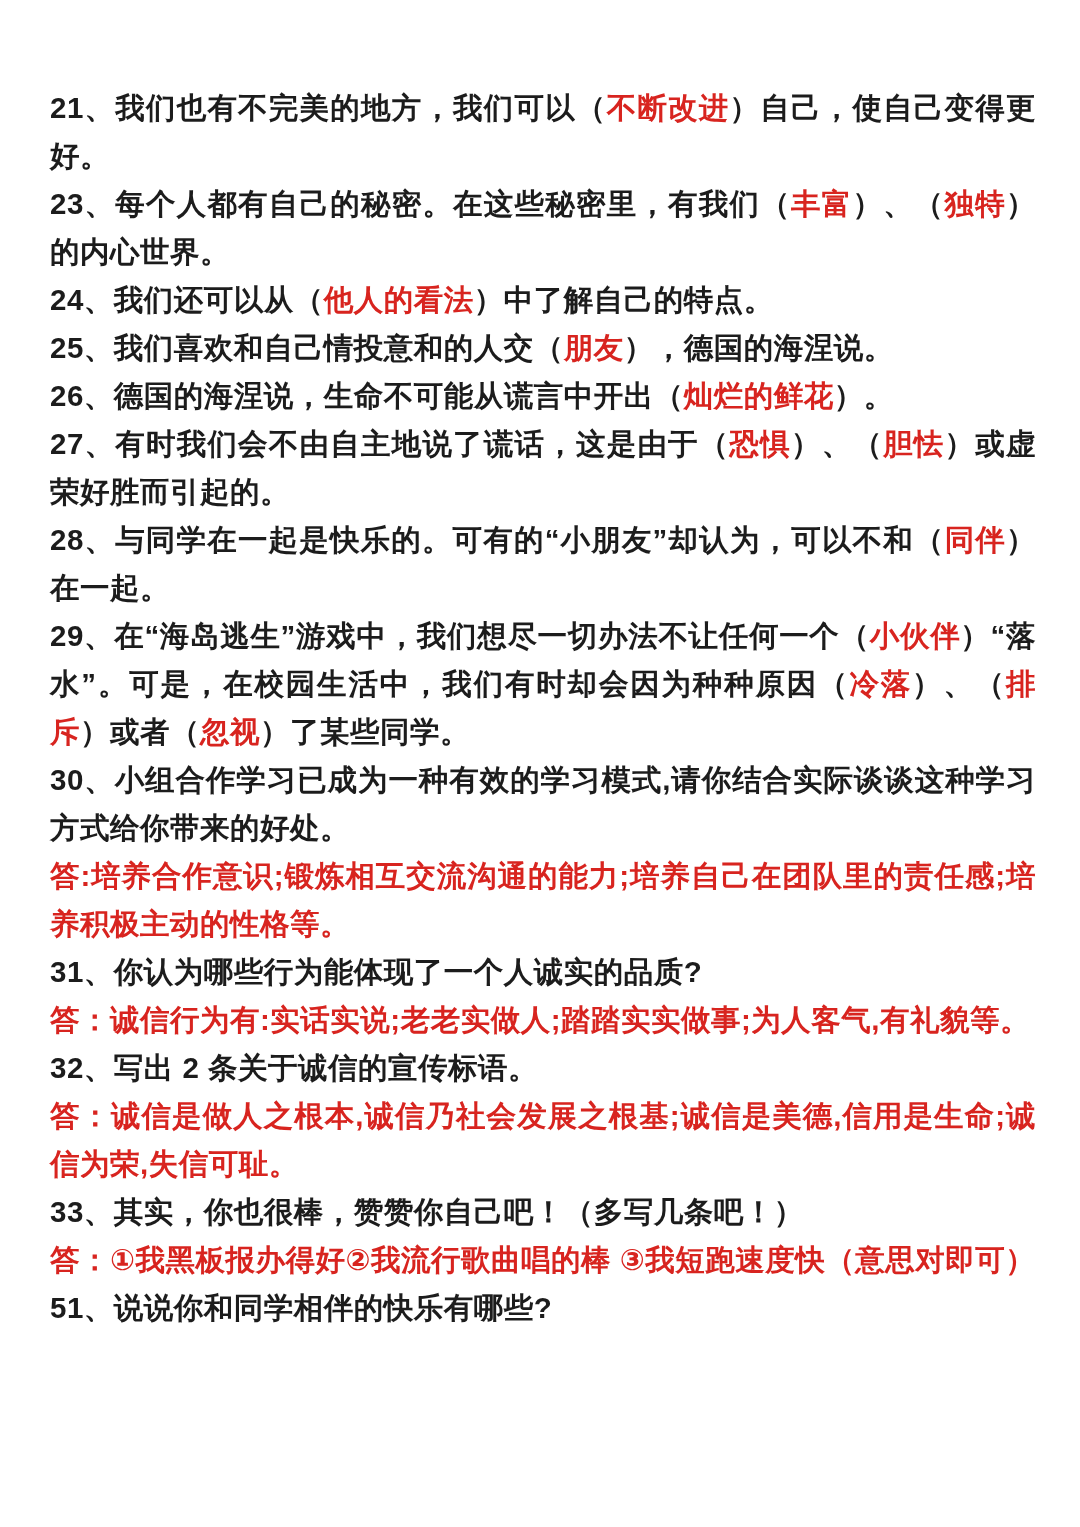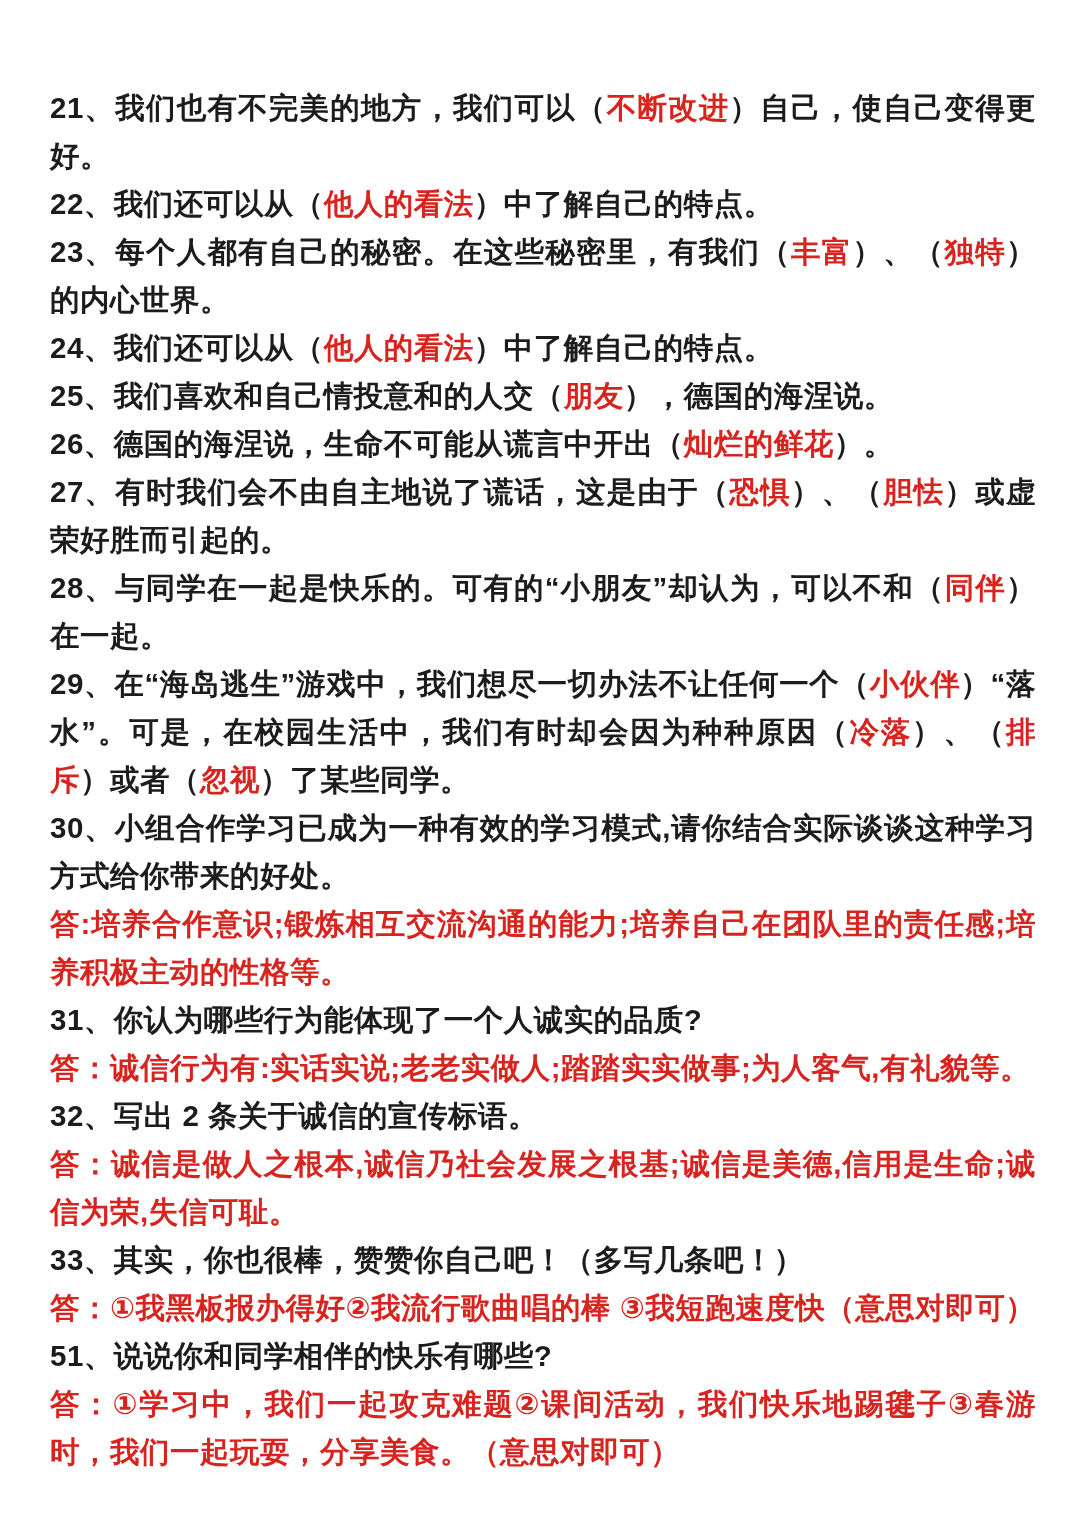--- a/index.html
+++ b/index.html
@@ -32,33 +32,31 @@
   }
   p.line span.k { color: #1c1c1c; }
   p.line span.r { color: #d8241f; }
 </style>
 </head>
 <body>
 
 <div class="page">
   <div>
       <p class="line question"><span class="k">21、我们也有不完美的地方，我们可以（</span><span class="r">不断改进</span><span class="k">）自己，使自己变得更好。</span></p>
-      <p class="line question"><span class="k">22、我们还可以从（</span><span class="r">他人的看法</span><span class="k">）中了解自己的特点。</span></p>
       <p class="line question"><span class="k">23、每个人都有自己的秘密。在这些秘密里，有我们（</span><span class="r">丰富</span><span class="k">）、（</span><span class="r">独特</span><span class="k">）的内心世界。</span></p>
       <p class="line question"><span class="k">24、我们还可以从（</span><span class="r">他人的看法</span><span class="k">）中了解自己的特点。</span></p>
       <p class="line question"><span class="k">25、我们喜欢和自己情投意和的人交（</span><span class="r">朋友</span><span class="k">），德国的海涅说。</span></p>
       <p class="line question"><span class="k">26、德国的海涅说，生命不可能从谎言中开出（</span><span class="r">灿烂的鲜花</span><span class="k">）。</span></p>
       <p class="line question"><span class="k">27、有时我们会不由自主地说了谎话，这是由于（</span><span class="r">恐惧</span><span class="k">）、（</span><span class="r">胆怯</span><span class="k">）或虚荣好胜而引起的。</span></p>
       <p class="line question"><span class="k">28、与同学在一起是快乐的。可有的“小朋友”却认为，可以不和（</span><span class="r">同伴</span><span class="k">）在一起。</span></p>
       <p class="line question"><span class="k">29、在“海岛逃生”游戏中，我们想尽一切办法不让任何一个（</span><span class="r">小伙伴</span><span class="k">）“落水”。可是，在校园生活中，我们有时却会因为种种原因（</span><span class="r">冷落</span><span class="k">）、（</span><span class="r">排斥</span><span class="k">）或者（</span><span class="r">忽视</span><span class="k">）了某些同学。</span></p>
       <p class="line question"><span class="k">30、小组合作学习已成为一种有效的学习模式,请你结合实际谈谈这种学习方式给你带来的好处。</span></p>
       <p class="line answer"><span class="r">答:培养合作意识;锻炼相互交流沟通的能力;培养自己在团队里的责任感;培养积极主动的性格等。</span></p>
       <p class="line question"><span class="k">31、你认为哪些行为能体现了一个人诚实的品质?</span></p>
       <p class="line answer"><span class="r">答：诚信行为有:实话实说;老老实做人;踏踏实实做事;为人客气,有礼貌等。</span></p>
       <p class="line question"><span class="k">32、写出 2 条关于诚信的宣传标语。</span></p>
       <p class="line answer"><span class="r">答：诚信是做人之根本,诚信乃社会发展之根基;诚信是美德,信用是生命;诚信为荣,失信可耻。</span></p>
       <p class="line question"><span class="k">33、其实，你也很棒，赞赞你自己吧！（多写几条吧！）</span></p>
       <p class="line answer"><span class="r">答：①我黑板报办得好②我流行歌曲唱的棒 ③我短跑速度快（意思对即可）</span></p>
       <p class="line question"><span class="k">51、说说你和同学相伴的快乐有哪些?</span></p>
-      <p class="line answer"><span class="r">答：①学习中，我们一起攻克难题②课间活动，我们快乐地踢毽子③春游时，我们一起玩耍，分享美食。（意思对即可）</span></p>
       <p class="line answer"></p>
     </div>
 </div>
 
 </body></html>

